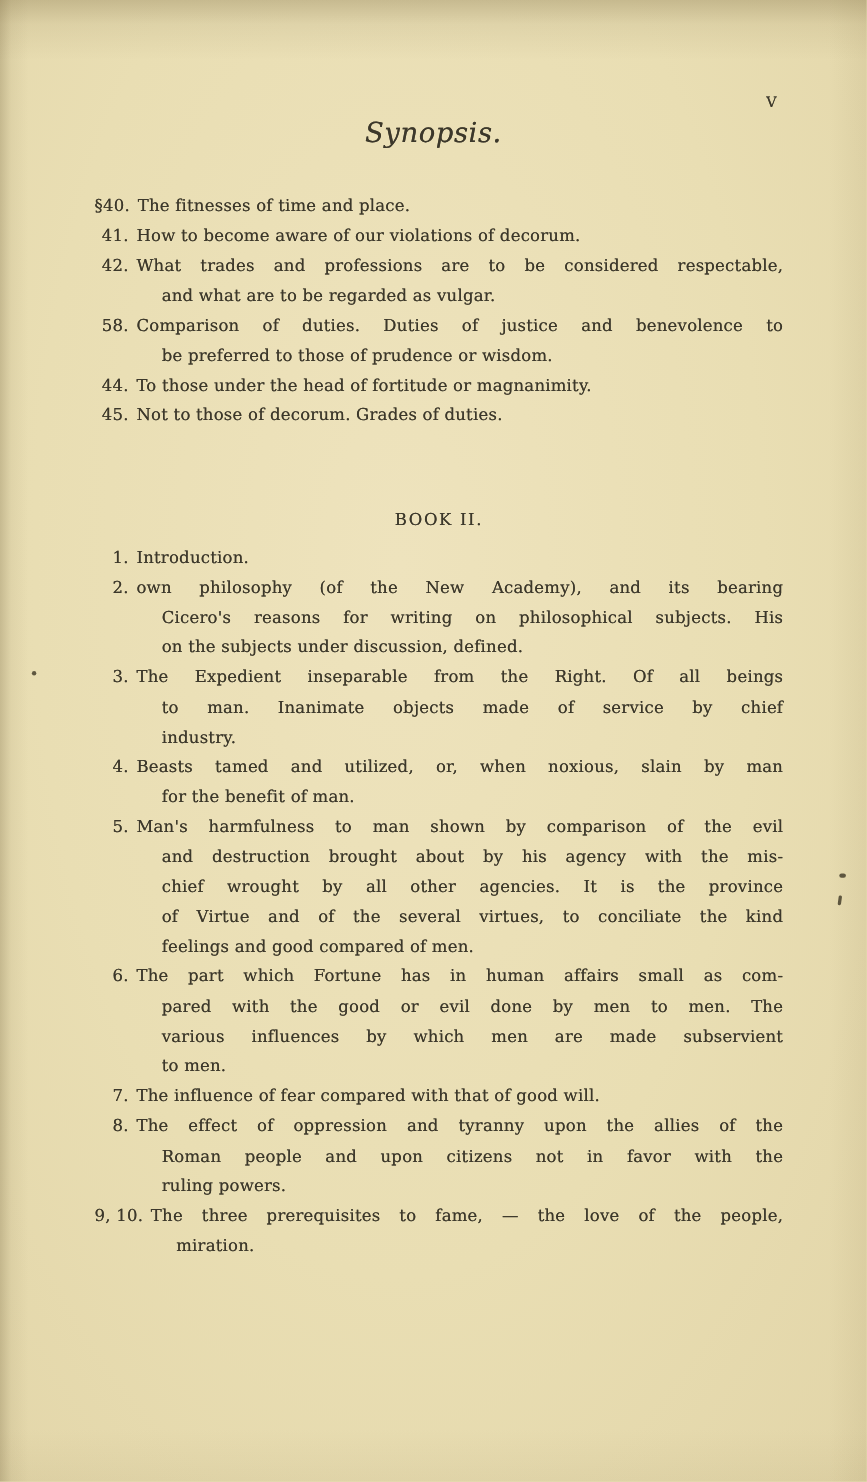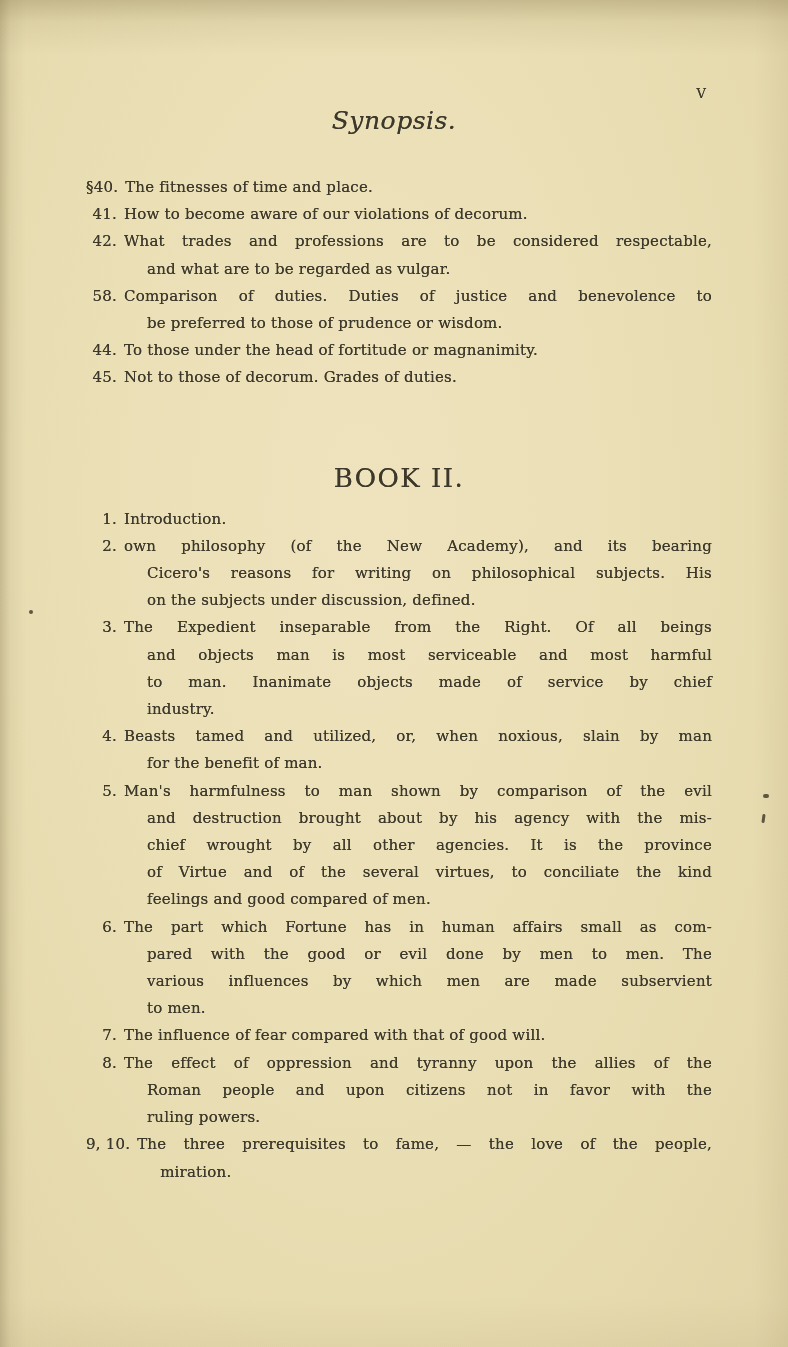--- a/index.html
+++ b/index.html
@@ -49,21 +49,21 @@
     font-size: 19px;
     font-variant: small-caps;
   }
 
   
   .toc {
     margin: 34px 76px 0 86px; 
   }
   .section-heading {
     text-align: center;
-    font-size: 26px;
+    font-size: 15px;
     letter-spacing: 1.5px;
     margin-top: 71px;
     margin-bottom: 13px;
     text-shadow: 0 0 0.6px rgba(60,54,40,0.85);
   }
   .item {
     display: flex;
     align-items: flex-start;
     font-size: 15px;
     line-height: 27.2px;
@@ -166,21 +166,20 @@
         <div class="txt">
           <div class="line">own philosophy (of the New Academy), and its bearing</div>
           <div class="line">Cicero's reasons for writing on philosophical subjects.  His</div>
           <div class="line">on the subjects under discussion, defined.</div>
         </div>
       </div>
       <div class="item">
         <span class="num">3.</span>
         <div class="txt">
           <div class="line">The Expedient inseparable from the Right.  Of all beings</div>
-          <div class="line">and objects man is most serviceable and most harmful</div>
           <div class="line">to man.  Inanimate objects made of service by chief</div>
           <div class="line">industry.</div>
         </div>
       </div>
       <div class="item">
         <span class="num">4.</span>
         <div class="txt">
           <div class="line">Beasts tamed and utilized, or, when noxious, slain by man</div>
           <div class="line">for the benefit of man.</div>
         </div>

